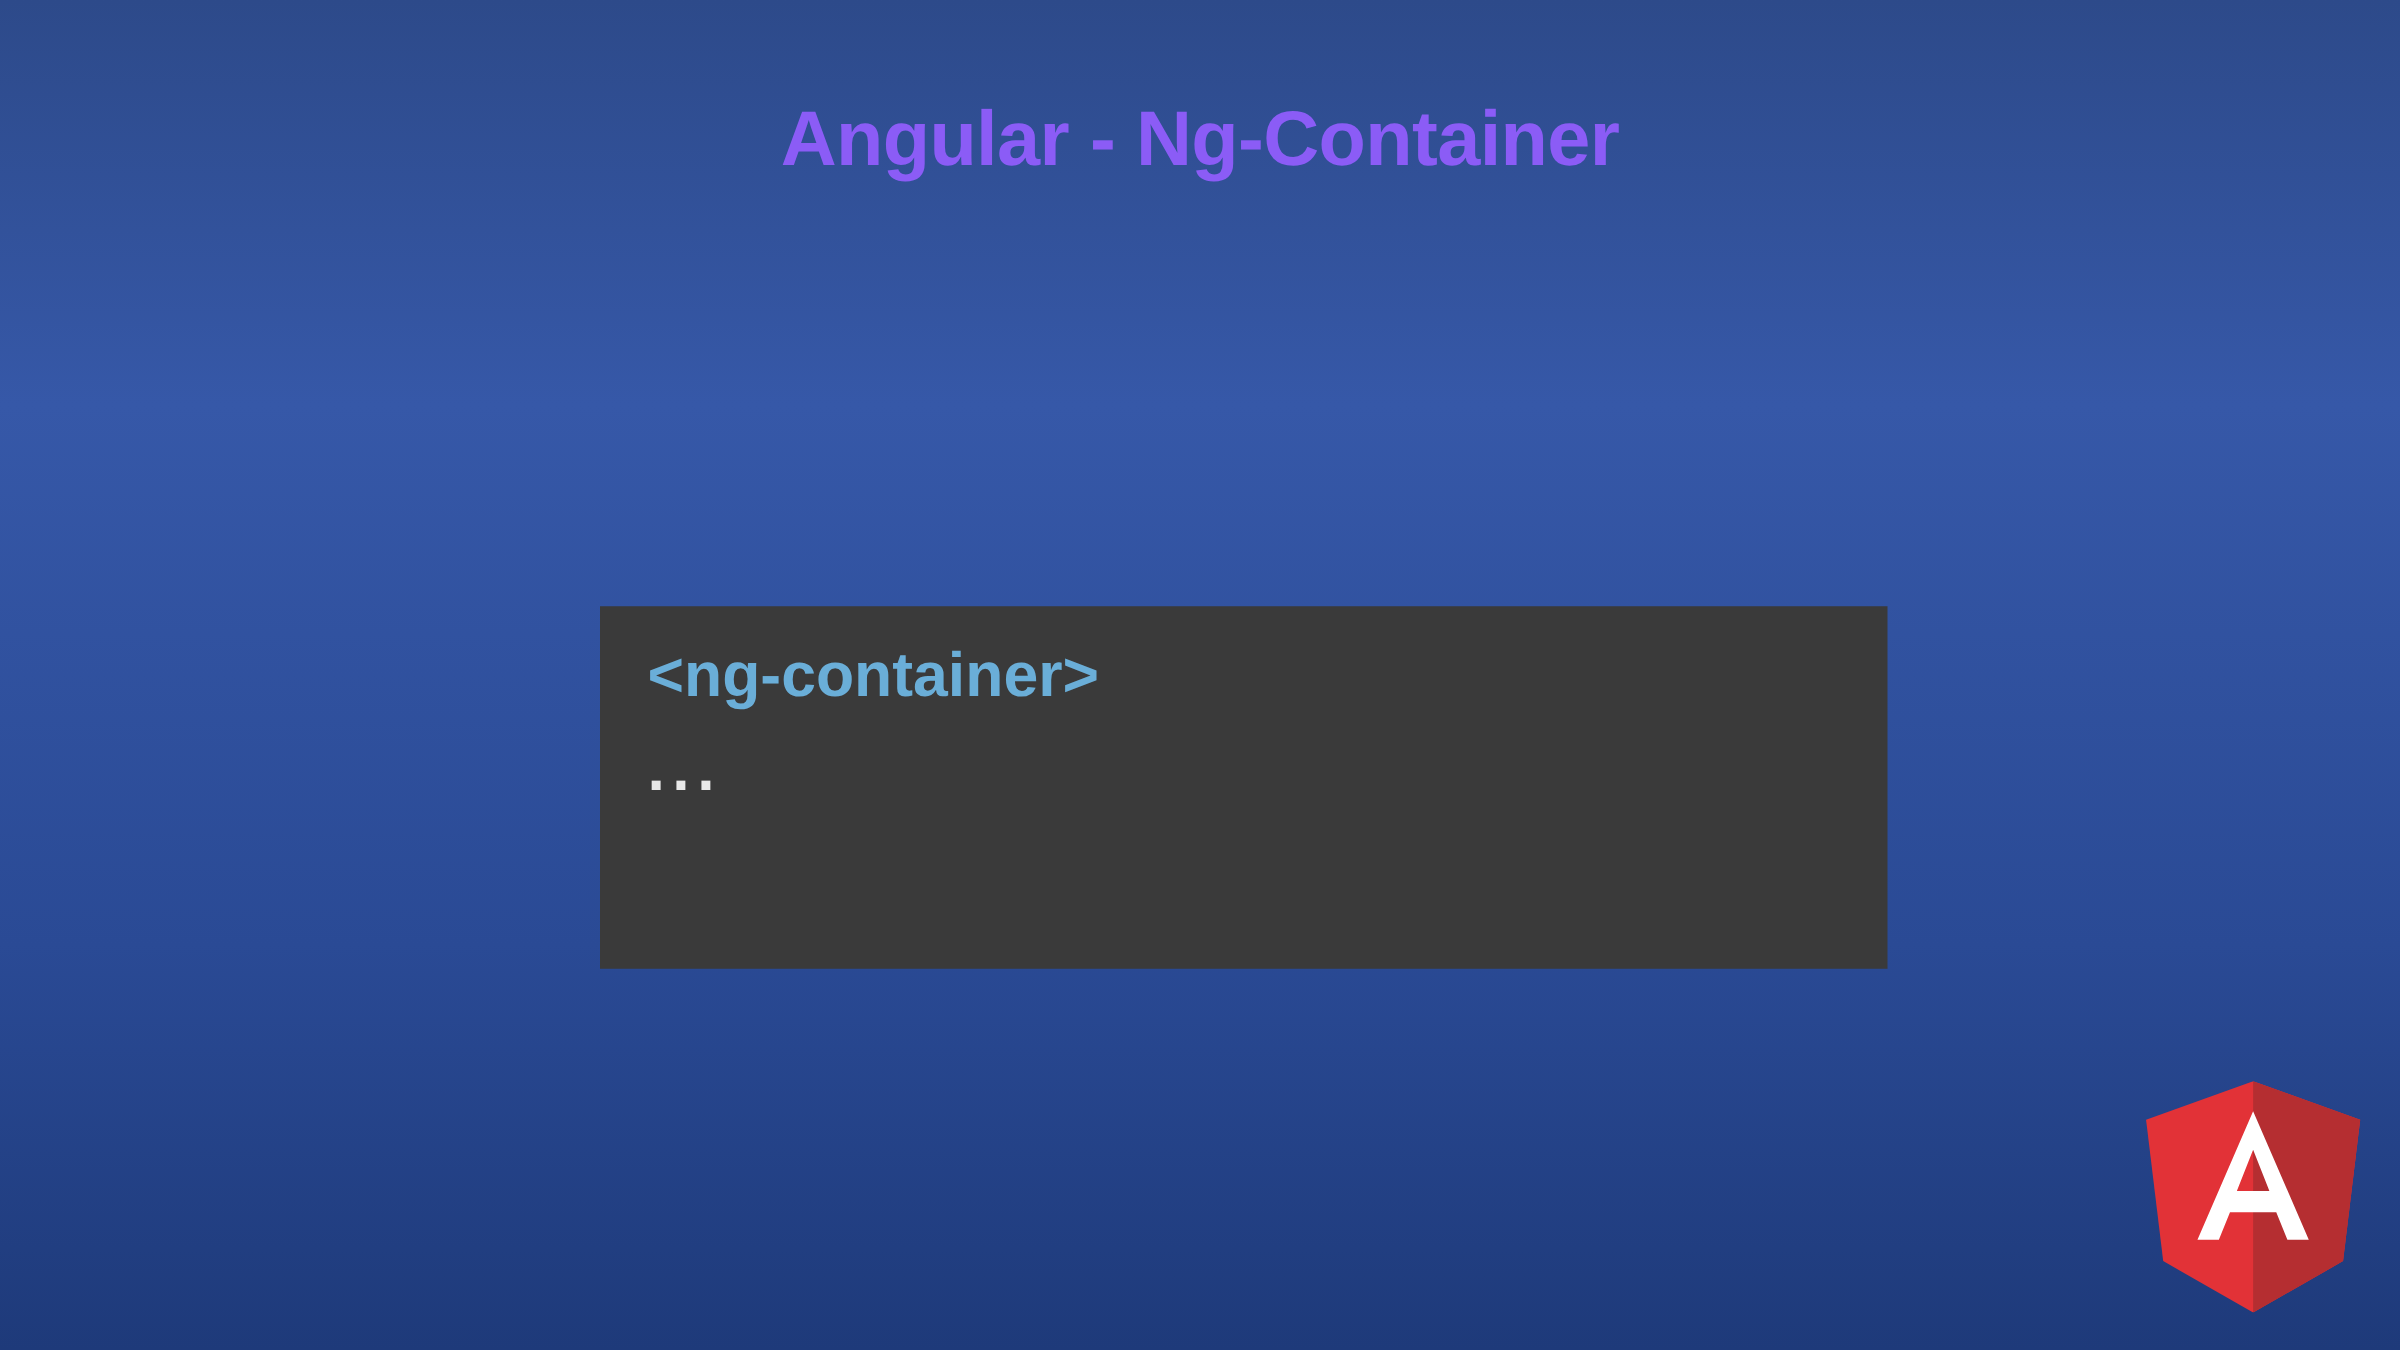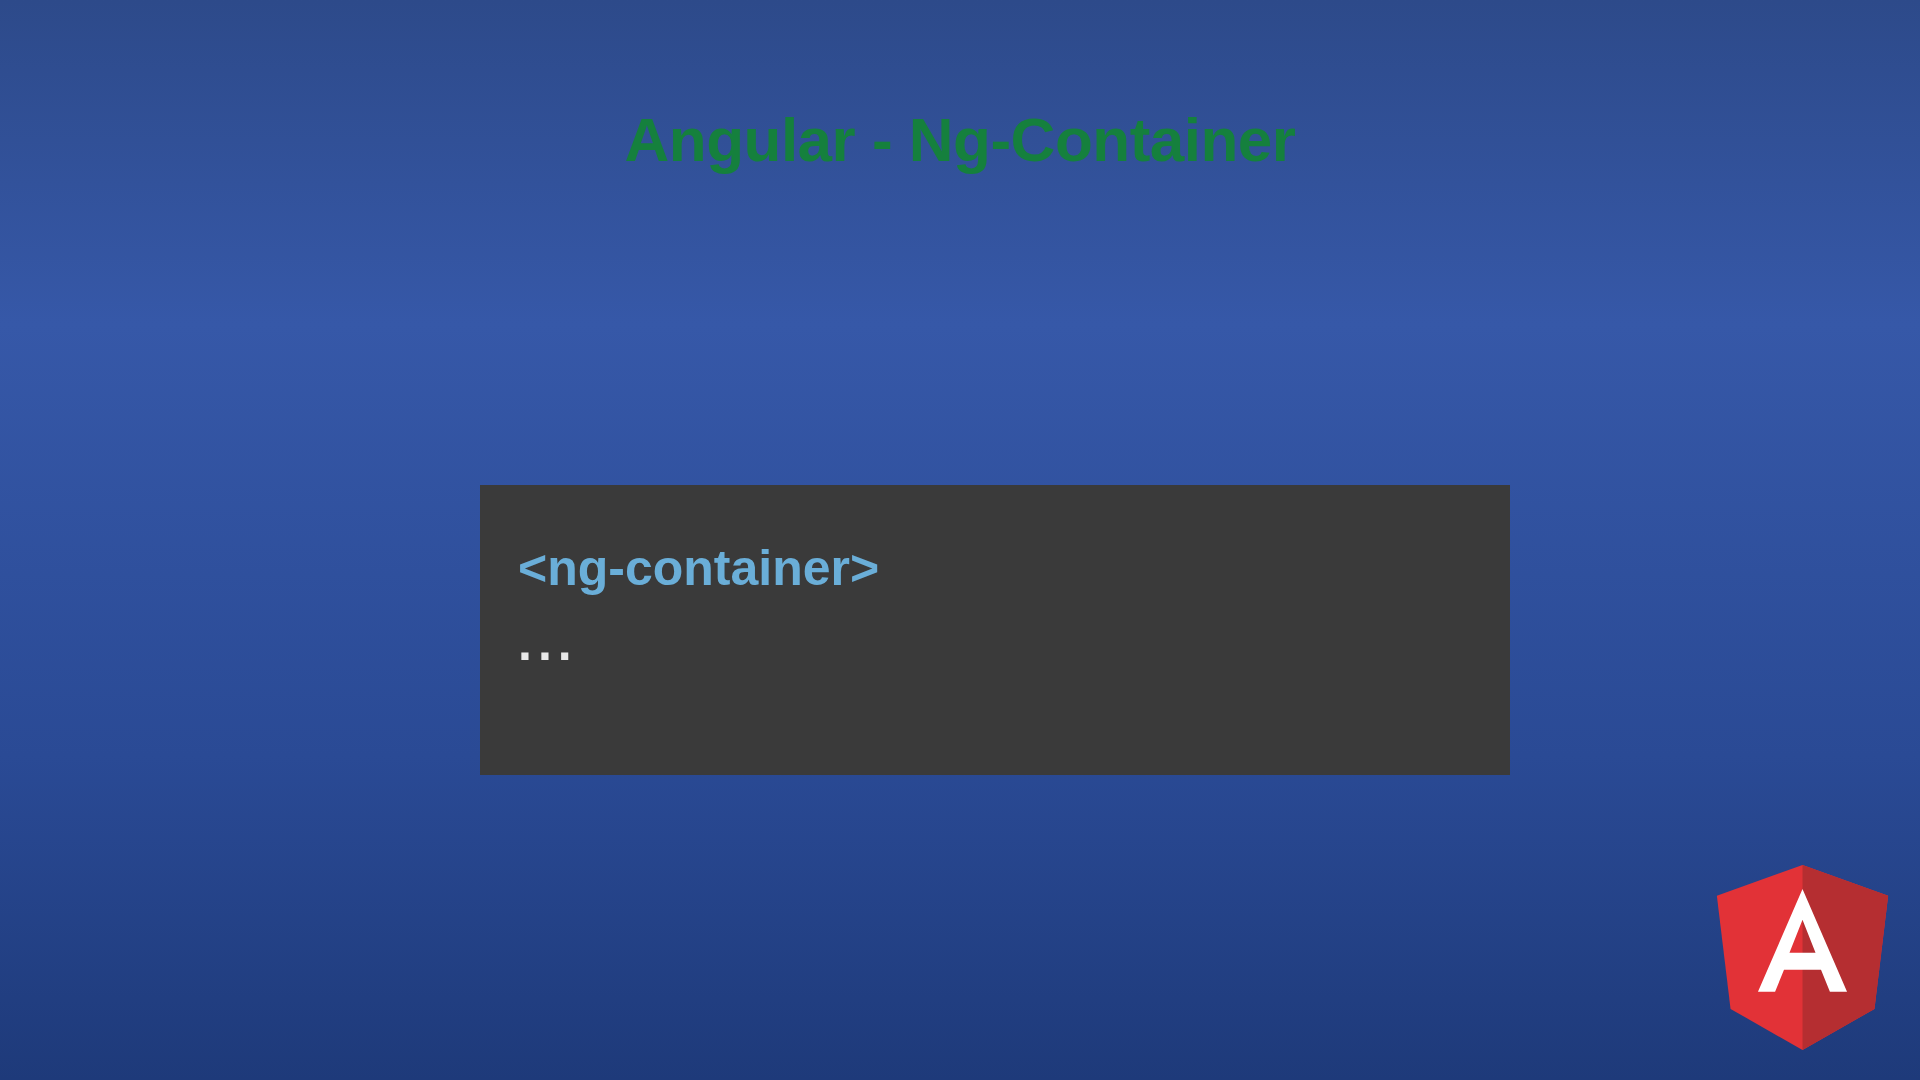--- a/index.html
+++ b/index.html
@@ -9,35 +9,35 @@
     }
     body {
       width: 1920px;
       height: 1080px;
       background: linear-gradient(180deg, #2d4a8a 0%, #3658a8 30%, #2a4a95 70%, #1e3a7a 100%);
       font-family: "Helvetica Neue", Helvetica, Arial, sans-serif;
       position: relative;
       overflow: hidden;
     }
     .title {
-      color: #15803d;
+      color: #8b5cf6;
       font-size: 62px;
       font-weight: 600;
       text-align: center;
-      padding-top: 104px;
+      padding-top: 76px;
       letter-spacing: -0.5px;
     }
     .code-box {
       position: absolute;
       left: 480px;
       top: 485px;
       width: 1030px;
       height: 290px;
       background: #3a3a3a;
-      padding: 46px 38px;
+      padding: 18px 38px;
     }
     .code-line {
       font-size: 50px;
       font-weight: 700;
       line-height: 1.5;
       font-family: "Helvetica Neue", Helvetica, Arial, sans-serif;
     }
     .tag {
       color: #6aaed8;
     }

